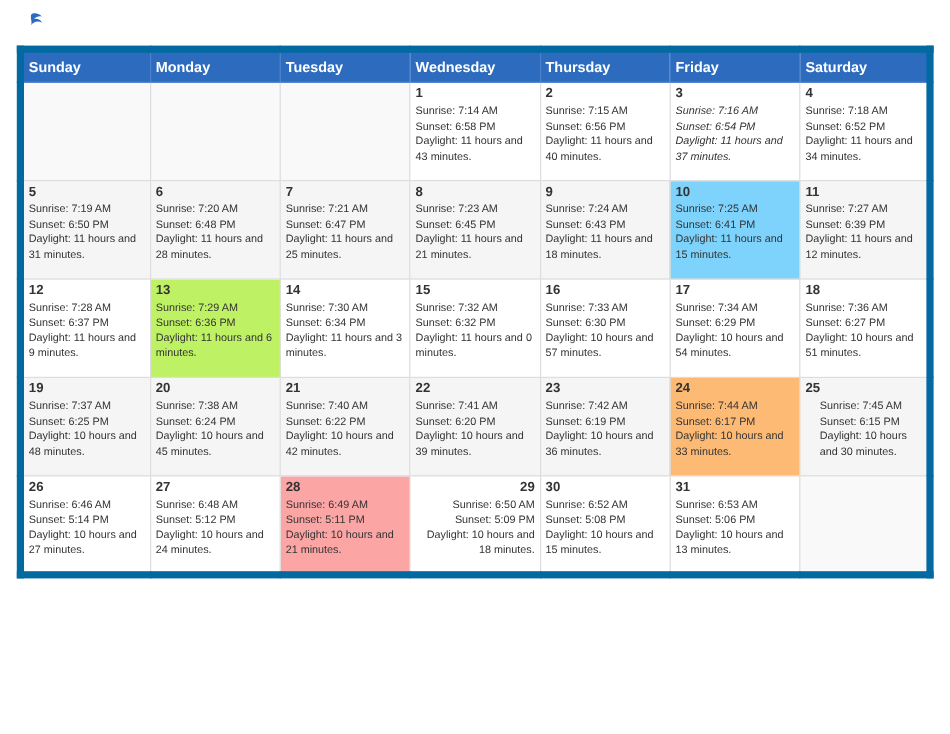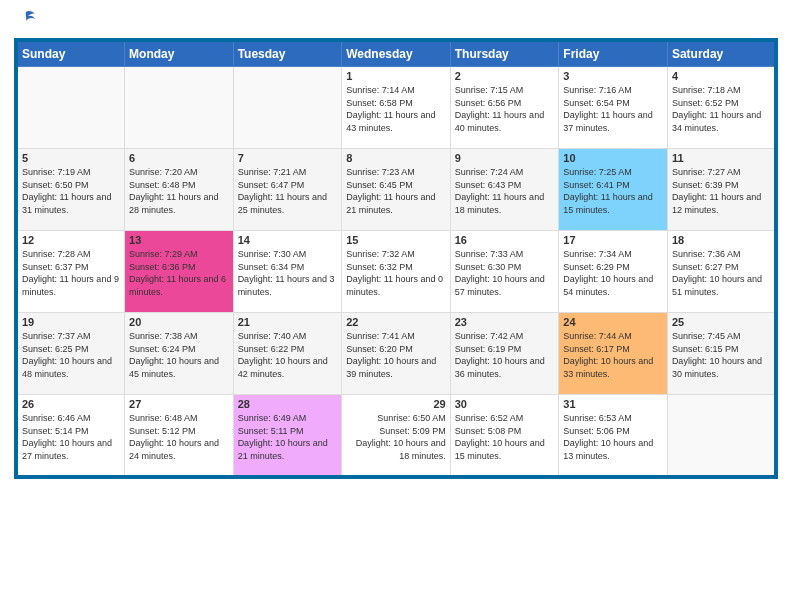--- a/index.html
+++ b/index.html
@@ -49,21 +49,21 @@
       color: #222;
       line-height: 1.1;
     }
     .subtitle {
       font-size: 14px;
       color: #555;
     }
     .calendar {
       width: 100%;
       border-collapse: collapse;
-      border: 4px solid #0369a1;
+      border: 6px solid #0369a1;
     }
     .calendar th {
       background-color: #2d6bbf;
       color: #fff;
       font-size: 12px;
       font-weight: bold;
       padding: 5px 4px;
       text-align: left;
       border: 1px solid #4a80cc;
     }
@@ -146,21 +146,21 @@
 Daylight: 11 hours and 43 minutes.</div>
           </td>
           <td style="background: rgb(255, 255, 255);">
             <span class="day-number">2</span>
             <div class="day-info" style="white-space: pre-line;">Sunrise: 7:15 AM
 Sunset: 6:56 PM
 Daylight: 11 hours and 40 minutes.</div>
           </td>
           <td style="background: rgb(255, 255, 255);">
             <span class="day-number">3</span>
-            <div class="day-info" style="white-space: pre-line;">Sunrise: 7:16 AM
+            <div class="day-info" style="white-space: pre-line; font-style: italic;">Sunrise: 7:16 AM
 Sunset: 6:54 PM
 Daylight: 11 hours and 37 minutes.</div>
           </td>
           <td style="background: rgb(255, 255, 255);">
             <span class="day-number">4</span>
             <div class="day-info" style="white-space: pre-line;">Sunrise: 7:18 AM
 Sunset: 6:52 PM
 Daylight: 11 hours and 34 minutes.</div>
           </td>
         </tr>
@@ -208,21 +208,21 @@
 Daylight: 11 hours and 12 minutes.</div>
           </td>
         </tr>
         <tr>
           <td style="background: rgb(255, 255, 255);">
             <span class="day-number">12</span>
             <div class="day-info" style="white-space: pre-line;">Sunrise: 7:28 AM
 Sunset: 6:37 PM
 Daylight: 11 hours and 9 minutes.</div>
           </td>
-          <td style="background: #ec4899;">
+          <td style="background: #bef264;">
             <span class="day-number">13</span>
             <div class="day-info" style="white-space: pre-line;">Sunrise: 7:29 AM
 Sunset: 6:36 PM
 Daylight: 11 hours and 6 minutes.</div>
           </td>
           <td style="background: rgb(255, 255, 255);">
             <span class="day-number">14</span>
             <div class="day-info" style="white-space: pre-line;">Sunrise: 7:30 AM
 Sunset: 6:34 PM
 Daylight: 11 hours and 3 minutes.</div>
@@ -284,39 +284,39 @@
 Daylight: 10 hours and 36 minutes.</div>
           </td>
           <td style="background: #fdba74;">
             <span class="day-number">24</span>
             <div class="day-info" style="white-space: pre-line;">Sunrise: 7:44 AM
 Sunset: 6:17 PM
 Daylight: 10 hours and 33 minutes.</div>
           </td>
           <td style="background: rgb(245, 245, 245);">
             <span class="day-number">25</span>
-            <div class="day-info" style="white-space: pre-line;">Sunrise: 7:45 AM
+            <div class="day-info" style="white-space: pre-line; margin-left: 12px;">Sunrise: 7:45 AM
 Sunset: 6:15 PM
 Daylight: 10 hours and 30 minutes.</div>
           </td>
         </tr>
         <tr>
           <td style="background: rgb(255, 255, 255);">
             <span class="day-number">26</span>
             <div class="day-info" style="white-space: pre-line;">Sunrise: 6:46 AM
 Sunset: 5:14 PM
 Daylight: 10 hours and 27 minutes.</div>
           </td>
           <td style="background: rgb(255, 255, 255);">
             <span class="day-number">27</span>
             <div class="day-info" style="white-space: pre-line;">Sunrise: 6:48 AM
 Sunset: 5:12 PM
 Daylight: 10 hours and 24 minutes.</div>
           </td>
-          <td style="background: #f0abfc;">
+          <td style="background: #fca5a5;">
             <span class="day-number">28</span>
             <div class="day-info" style="white-space: pre-line;">Sunrise: 6:49 AM
 Sunset: 5:11 PM
 Daylight: 10 hours and 21 minutes.</div>
           </td>
           <td style="background: rgb(255, 255, 255); text-align: right;">
             <span class="day-number">29</span>
             <div class="day-info" style="white-space: pre-line;">Sunrise: 6:50 AM
 Sunset: 5:09 PM
 Daylight: 10 hours and 18 minutes.</div>

